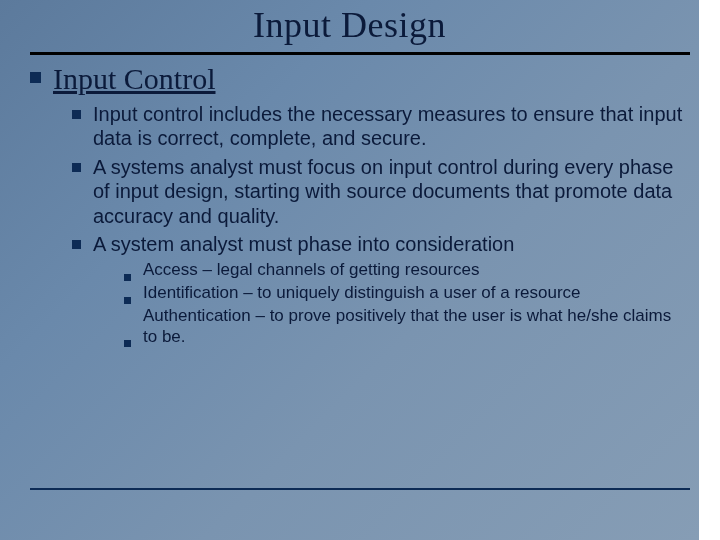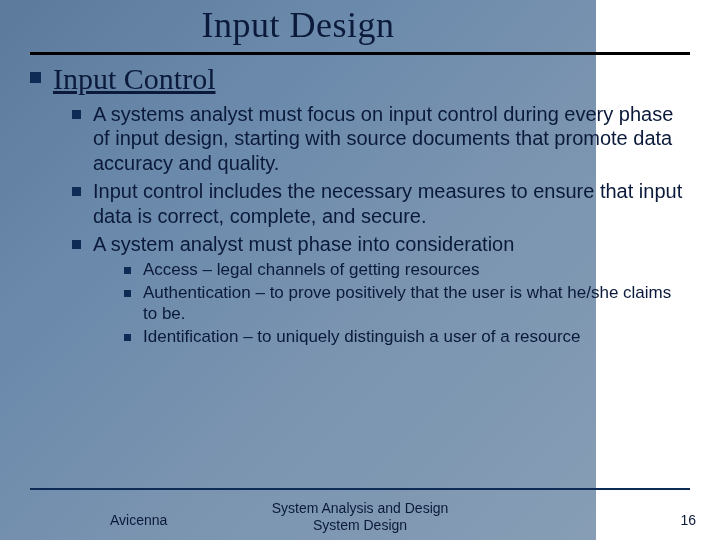--- a/index.html
+++ b/index.html
@@ -5,21 +5,21 @@
   html, body {
     margin: 0;
     padding: 0;
     width: 720px;
     height: 540px;
     overflow: hidden;
     font-family: "Tahoma", "Verdana", sans-serif;
   }
   .slide {
     position: relative;
-    width: 596px;
+    width: 699px;
     height: 540px;
     background: linear-gradient(135deg, #5c7a9c 0%, #6a89ab 30%, #7a94b0 60%, #869db5 100%);
     box-sizing: border-box;
   }
   .title {
     position: absolute;
     top: 4px;
     left: 0;
     width: 100%;
     text-align: center;
@@ -56,21 +56,21 @@
     line-height: 1.22;
     margin: 2px 0 4px 42px;
     display: flex;
     align-items: flex-start;
   }
   .lvl3 {
     font-size: 17px;
     line-height: 1.22;
     margin: 2px 0 2px 94px;
     display: flex;
-    align-items: flex-start;
+    align-items: flex-end;
   }
   .sq {
     display: inline-block;
     flex: 0 0 auto;
     background: #0d2b55;
     margin-right: 12px;
   }
   .lvl1 .sq { width: 11px; height: 11px; margin-top: 10px; }
   .lvl2 .sq { width: 9px;  height: 9px;  margin-top: 8px; }
   .lvl3 .sq { width: 7px;  height: 7px;  margin-top: 7px; }
@@ -122,50 +122,42 @@
 
   <div class="content">
 
     <div class="lvl1">
       <span class="sq"></span>
       <span class="txt">Input Control</span>
     </div>
 
     <div class="lvl2">
       <span class="sq"></span>
-      <span class="txt"> A systems analyst must focus on input control during every phase of input design, starting with source documents that promote data accuracy and quality.</span>
+      <span class="txt">Input control includes the necessary measures to ensure that input data is correct, complete, and secure.</span>
     </div>
     <div class="lvl2">
       <span class="sq"></span>
-      <span class="txt">Input control includes the necessary measures to ensure that input data is correct, complete, and secure.</span>
+      <span class="txt"> A systems analyst must focus on input control during every phase of input design, starting with source documents that promote data accuracy and quality.</span>
     </div>
     <div class="lvl2">
       <span class="sq"></span>
       <span class="txt">A system analyst must phase into consideration</span>
     </div>
 
     <div class="lvl3">
       <span class="sq"></span>
       <span class="txt">Access – legal channels of getting resources</span>
     </div>
     <div class="lvl3">
       <span class="sq"></span>
-      <span class="txt">Authentication – to prove positively that the user is what he/she claims to be.</span>
+      <span class="txt">Identification – to uniquely distinguish a user  of a resource</span>
     </div>
     <div class="lvl3">
       <span class="sq"></span>
-      <span class="txt">Identification – to uniquely distinguish a user  of a resource</span>
+      <span class="txt">Authentication – to prove positively that the user is what he/she claims to be.</span>
     </div>
 
   </div>
 
   <div class="footer-rule"></div>
 
-  <div class="footer">
-    <div class="footer-left">Avicenna</div>
-    <div class="footer-center">
-      <span>System Analysis and Design</span><br>
-      <span>System Design</span>
-    </div>
-    <div class="footer-right">16</div>
-  </div>
 
 </div>
 
 </body></html>

